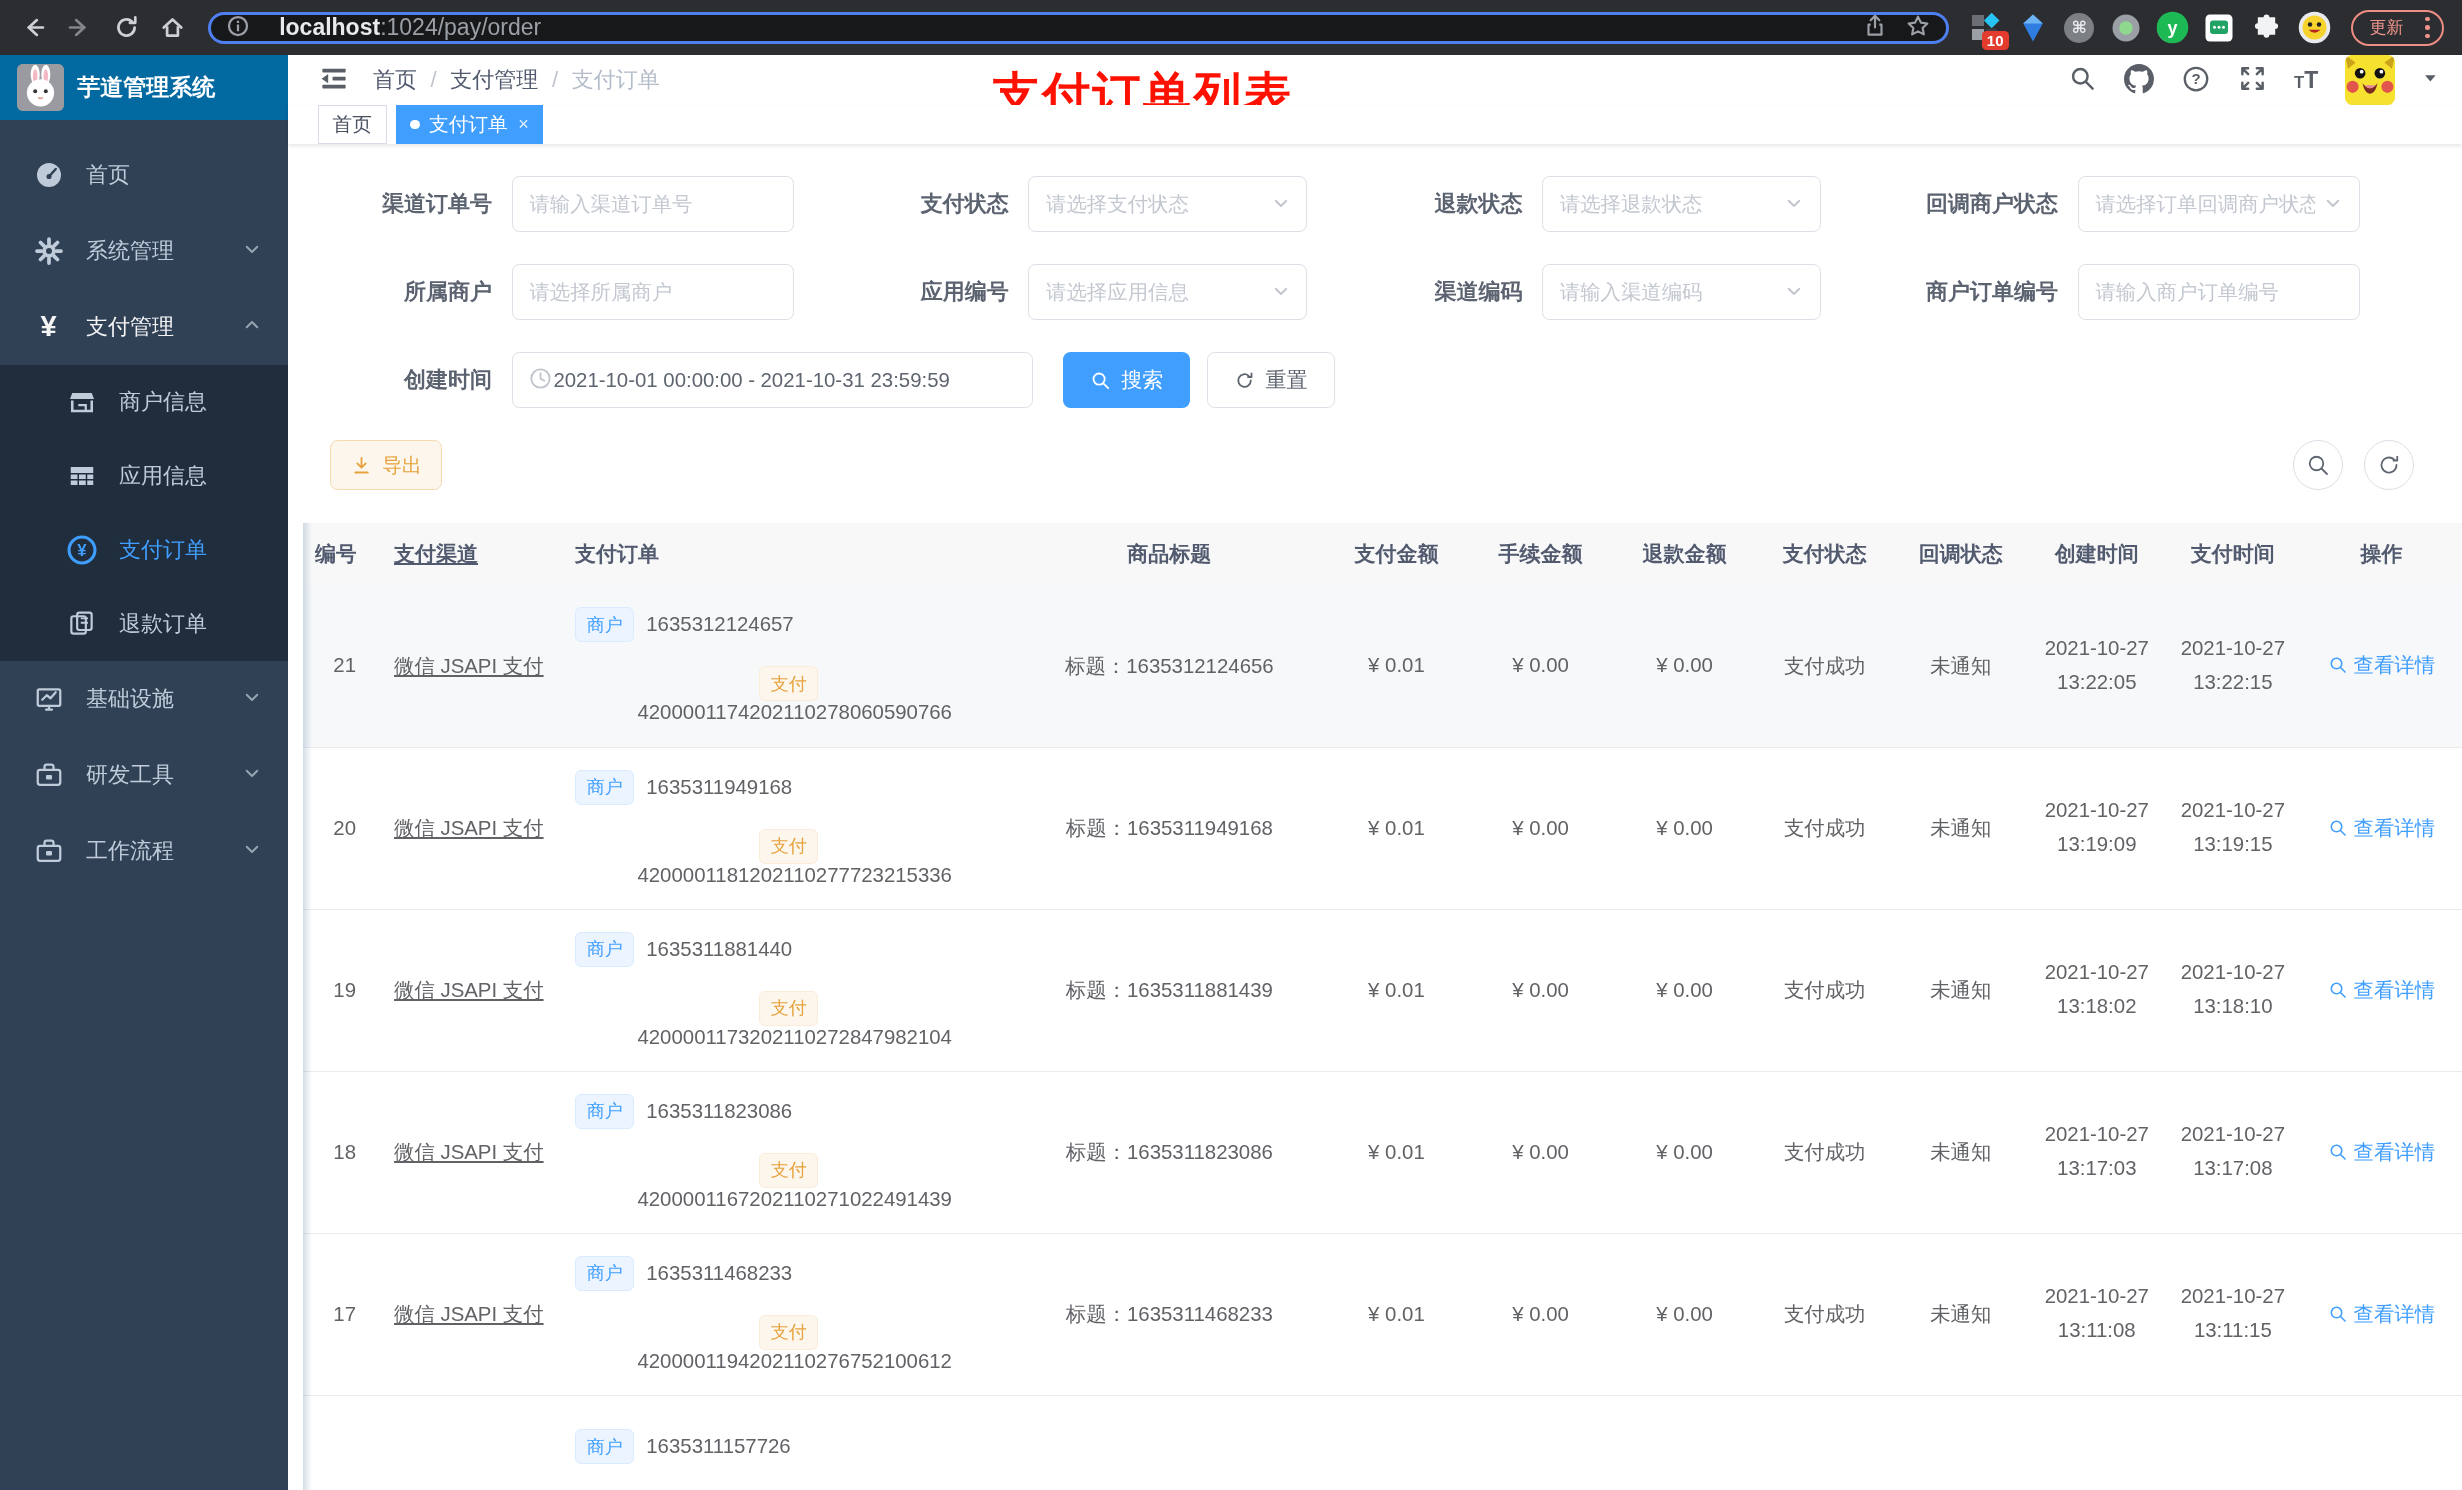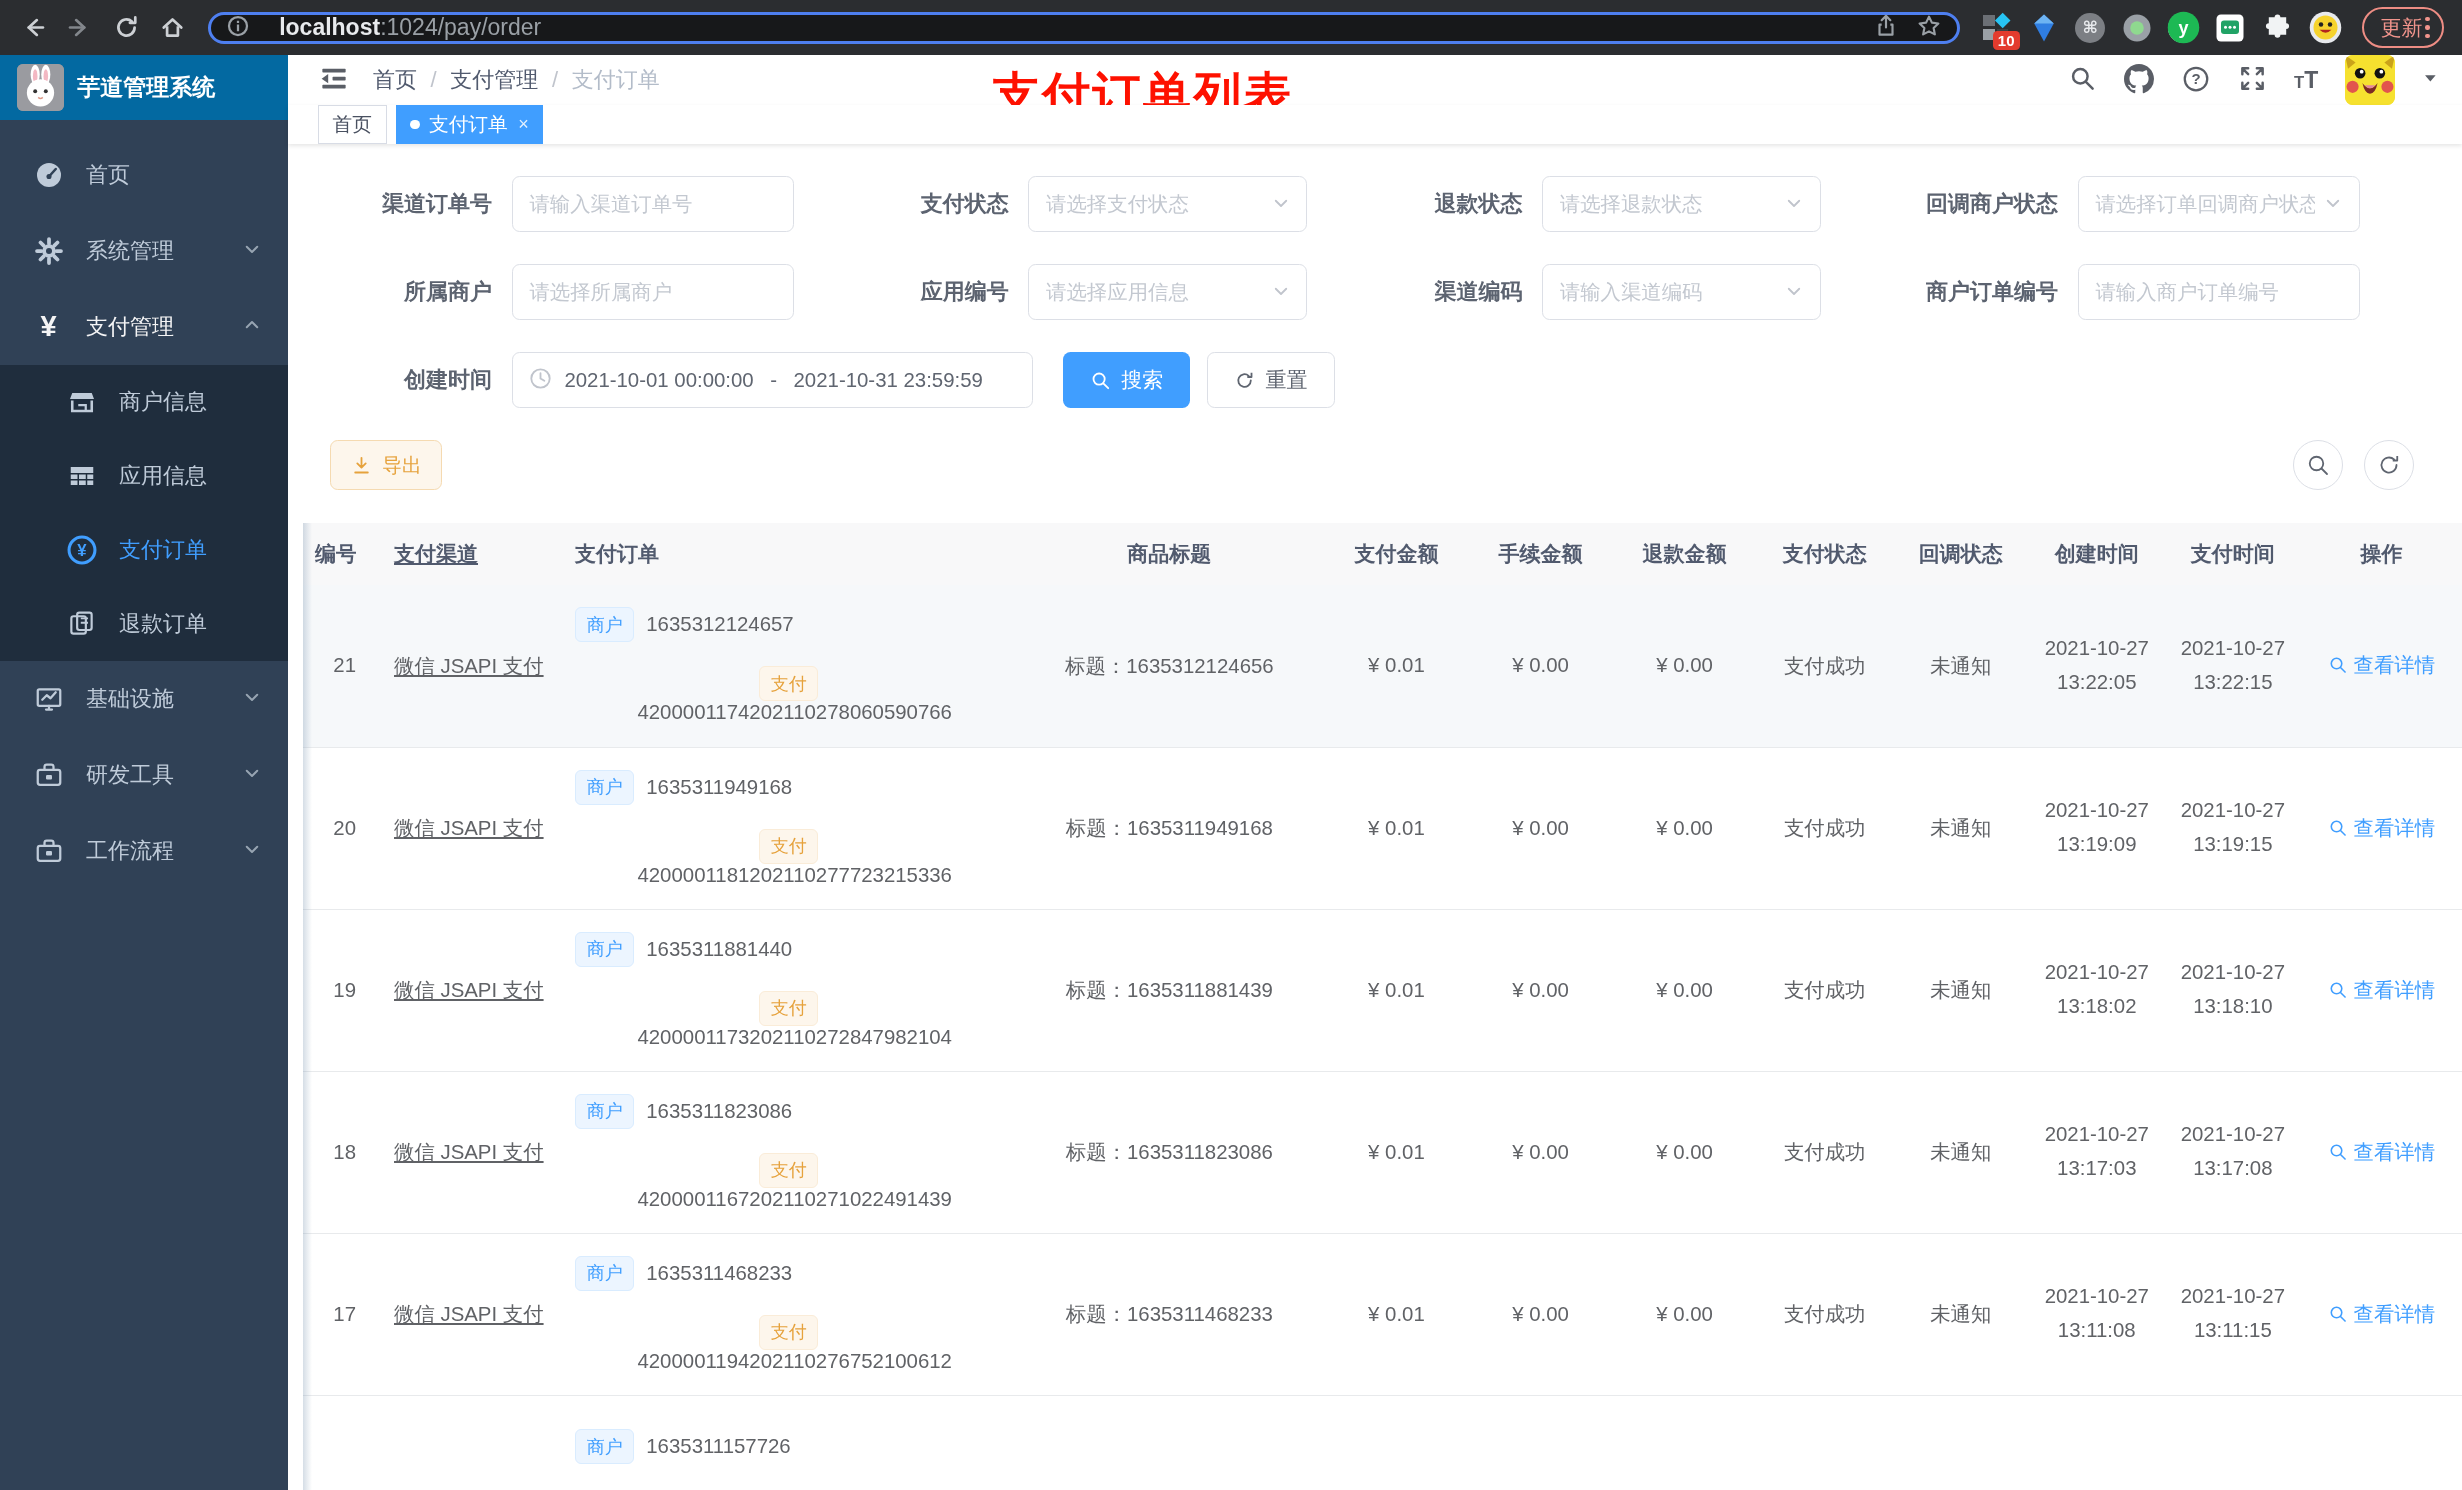--- a/index.html
+++ b/index.html
@@ -15,21 +15,21 @@
   .url-pill .info-ic { color:#9aa0a6; margin-right:10.6px; flex:0 0 auto; }
   .url-text { flex:1; font-size:23px; color:#9aa0a6; white-space:nowrap; overflow:hidden; }
   .url-text b { color:#e8eaed; font-weight:700; }
   .pill-right { display:flex; gap:16.7px; color:#9aa0a6; flex:0 0 auto; }
   .ext-row { display:flex; align-items:center; gap:15px; padding:0 4.5px; flex:0 0 auto; }
   .ext { width:33px; height:33px; display:flex; align-items:center; justify-content:center; position:relative; }
   .ext-badge { position:absolute; right:-7.6px; bottom:-6px; background:#e33b2e; color:#fff; font-size:15px; font-weight:700; padding:0.8px 5.3px; border-radius:4.5px; }
   .sq { width:11.4px; height:11.4px; display:inline-block; }
   .ext-grid { display:grid; grid-template-columns:11.4px 11.4px; gap:2.3px; }
   .circle-ext { width:30px; height:30px; border-radius:50%; display:flex; align-items:center; justify-content:center; font-size:16.7px; font-weight:700; }
-  .update-pill { display:flex; align-items:center; gap:3px; border:2.3px solid #ee8d84; border-radius:756px; padding:4.5px 12px 4.5px 16.7px; color:#f1948c; font-size:21px; margin-left:4.5px; }
+  .update-pill { display:flex; align-items:center; gap:22px; border:2.3px solid #ee8d84; border-radius:756px; padding:4.5px 12px 4.5px 16.7px; color:#f1948c; font-size:17px; margin-left:4.5px; }
   .dots { display:flex; flex-direction:column; gap:3.8px; }
   .dots i { width:4.5px; height:4.5px; border-radius:50%; background:#f1948c; }
 
   
   .app { display:flex; height:1436px; }
   .sidebar { width:288px; background:#304156; flex:0 0 auto; color:#bfcbd9; }
   .logo-row { height:65px; background:#0369a1; display:flex; align-items:center; padding:0 16.7px; gap:13.6px; }
   .logo-img { width:47px; height:47px; border-radius:6px; background:#8e8f93; flex:0 0 auto; }
   .logo-title { color:#fff; font-size:23px; font-weight:700; }
   .menu { list-style:none; padding-top:16.7px; }
@@ -69,21 +69,21 @@
   .f-label { font-size:22px; color:#5c6370; font-weight:700; text-align:right; margin-right:19.7px; white-space:nowrap; }
   .w230 { width:174px; } .w240 { width:182px; } .w270 { width:204px; }
   .f-input, .f-select { height:56px; border:0.8px solid #dcdfe6; border-radius:7.6px; background:#fff; display:flex; align-items:center; padding:0 16.7px; }
   .f-input input { border:0; outline:0; width:100%; font-size:20.4px; color:#606266; font-family:inherit; background:transparent; }
   .f-input input::placeholder { color:#c3c8d0; }
   .f-select { justify-content:space-between; cursor:pointer; }
   .ph { font-size:20.4px; color:#c3c8d0; white-space:nowrap; overflow:hidden; }
   .sel-chev { color:#c0c4cc; flex:0 0 auto; margin-left:9px; }
   .iw370 { width:282px; } .iw365 { width:279px; } .iw680 { width:521px; }
   .mr-sp1 { margin-right:33px; } 
-  .date-range { gap:12px; }
+  .date-range { gap:1px; }
   .date-range .dtxt { font-size:20.4px; color:#5f6570; white-space:nowrap; }
   .date-range .dsep { font-size:20.4px; color:#5f6570; padding:0 4.5px; }
   .clock-ic { color:#c0c4cc; flex:0 0 auto; }
   .btn { height:56px; border-radius:7.6px; display:inline-flex; align-items:center; gap:10.6px; font-size:21px; padding:0 26px; cursor:pointer; border:0.8px solid transparent; }
   .btn-primary { background:#409eff; color:#fff; margin-left:30px; }
   .btn-plain { background:#fff; color:#5f6570; border-color:#dcdfe6; margin-left:16.7px; }
   .btn-warn { height:50px; background:#fdf6ec; color:#e6a23c; border-color:#f5dab1; font-size:19.7px; padding:0 19.7px; }
   .toolbar { display:flex; align-items:center; margin:3px 0 0 12px; }
   .tool-circles { margin-left:auto; margin-right:48px; display:flex; gap:21px; }
   .circle-btn { width:50px; height:50px; border-radius:50%; border:0.8px solid #dcdfe6; background:#fff; display:flex; align-items:center; justify-content:center; color:#5f6570; cursor:pointer; }

